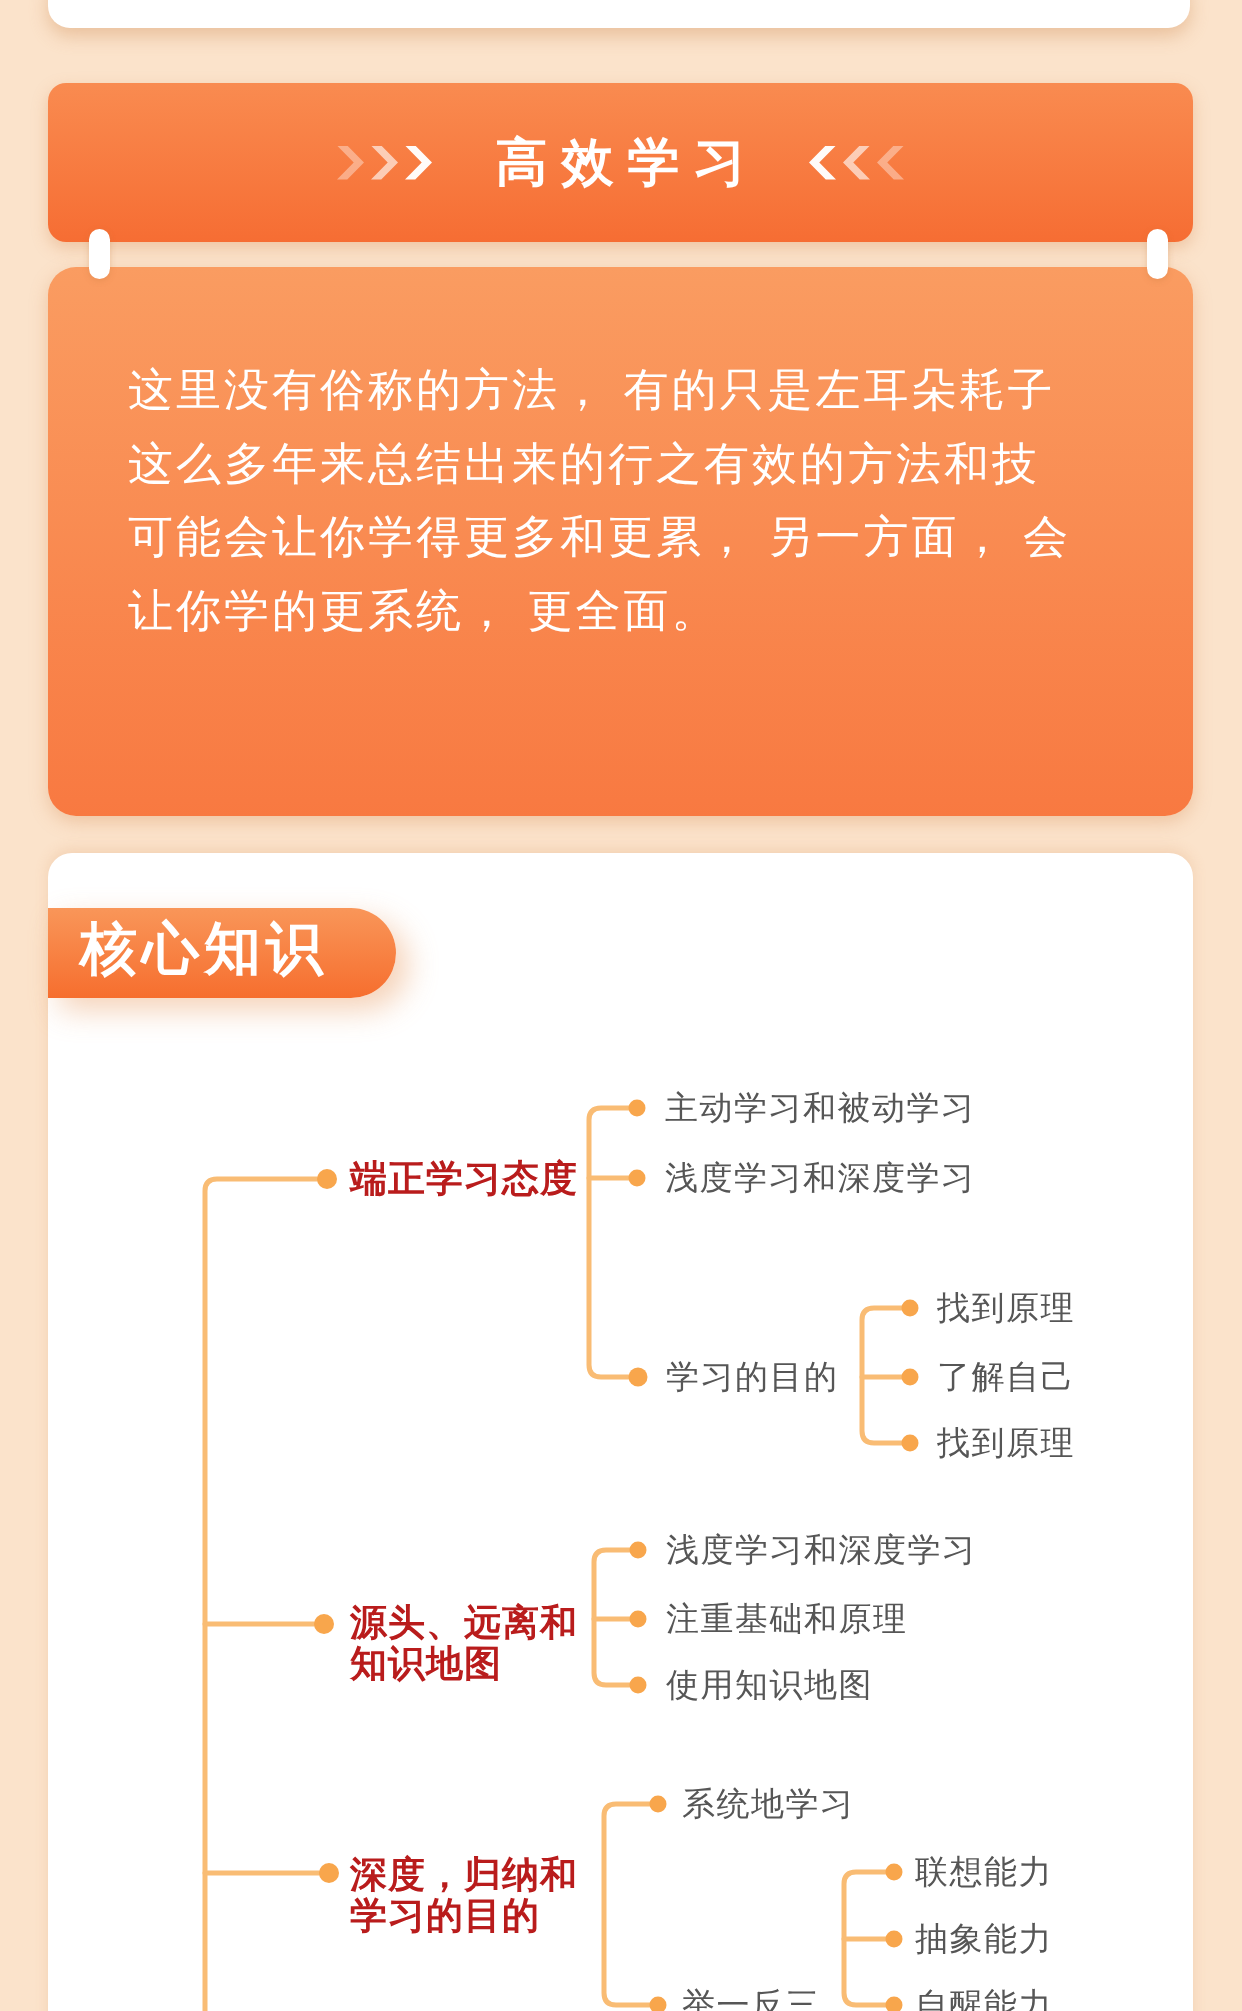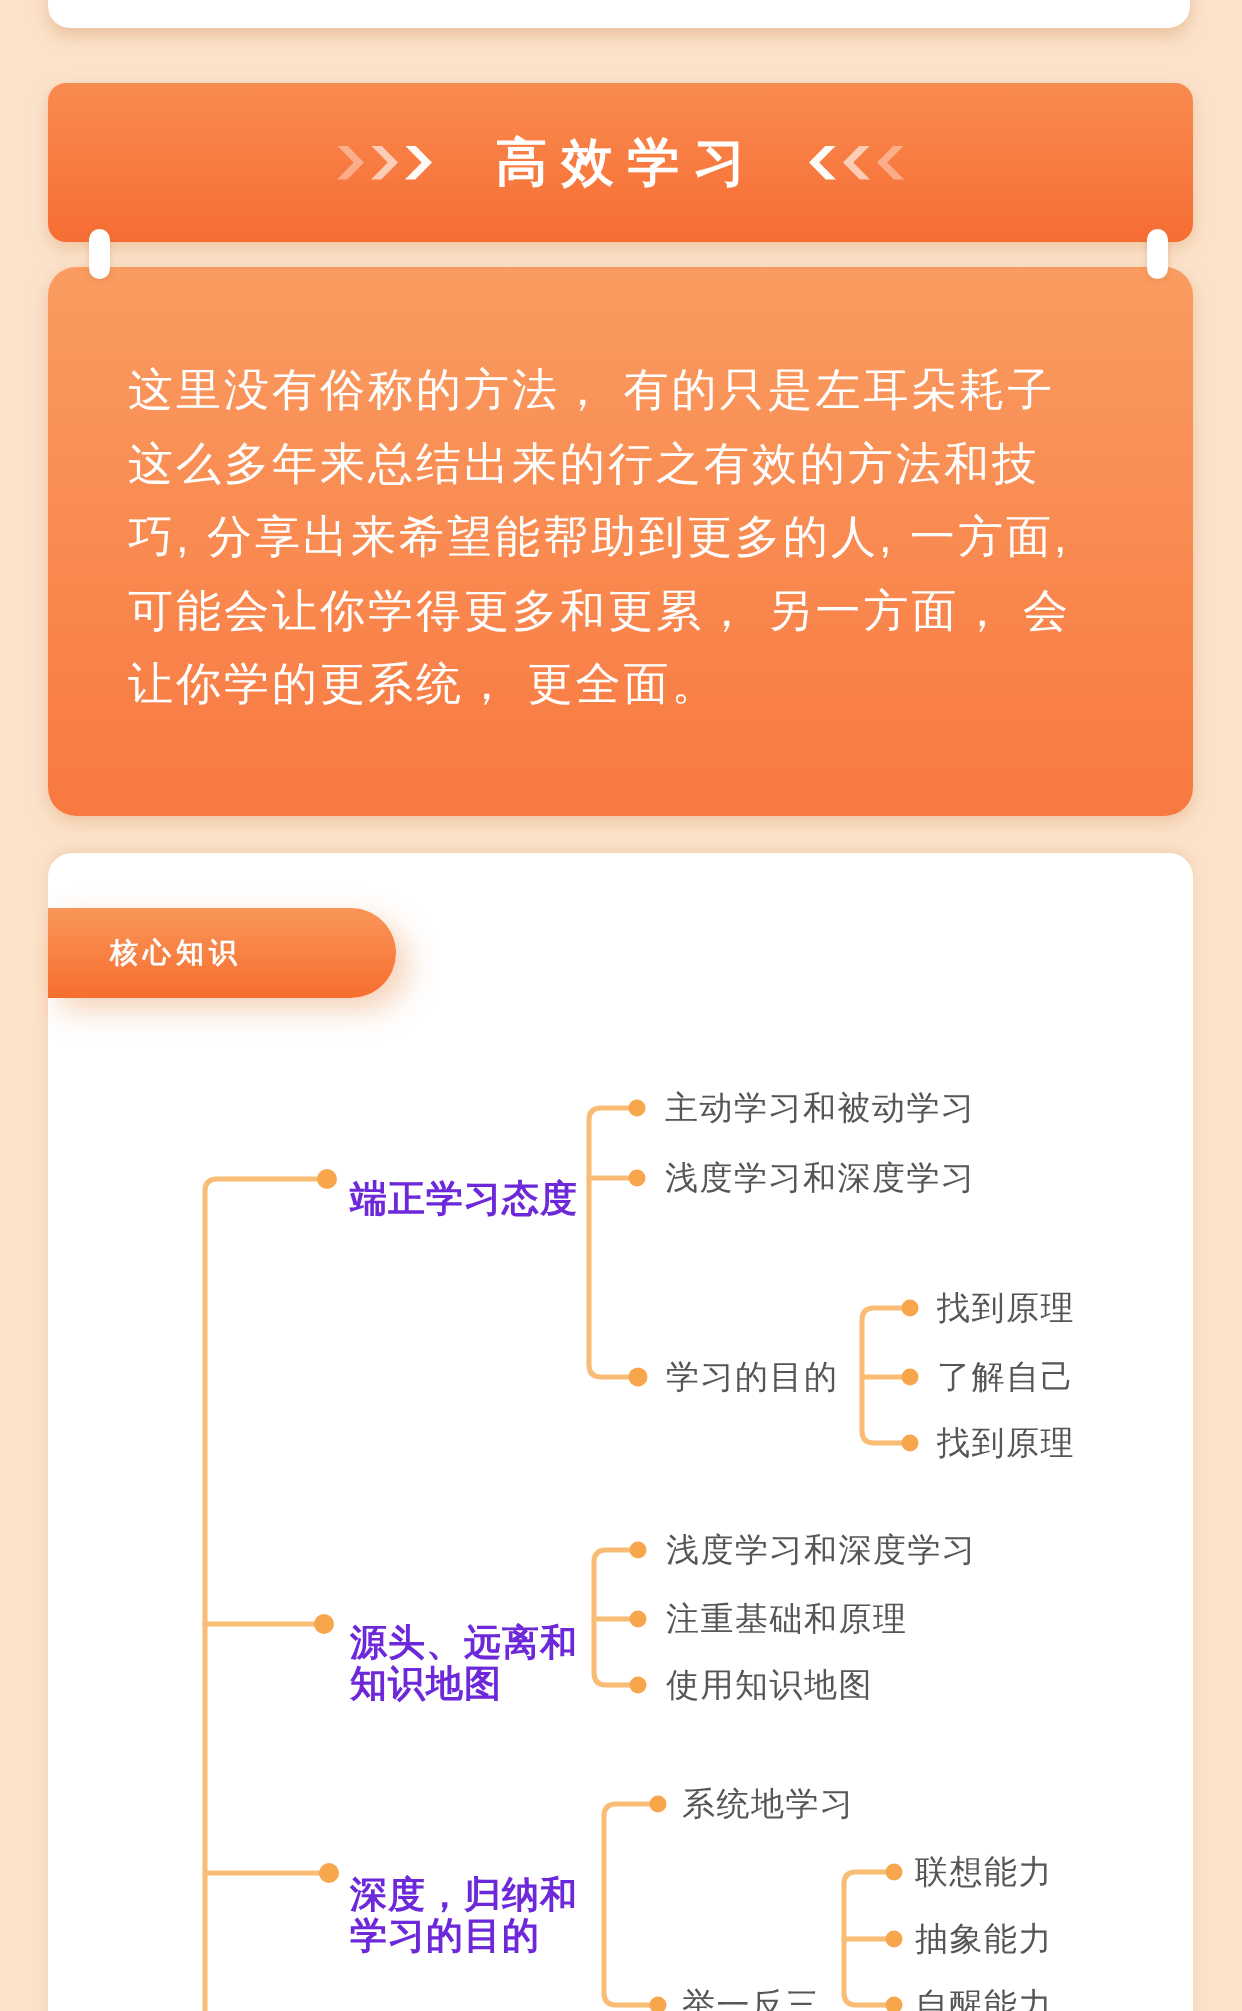--- a/index.html
+++ b/index.html
@@ -67,29 +67,29 @@
   }
   
   .badge{
     position:absolute;left:48px;top:908px;width:348px;height:90px;
     border-radius:0 45px 45px 0;
     background:linear-gradient(180deg,#F99659 0%,#F66E2E 100%);
     box-shadow:12px 12px 30px rgba(232,156,98,.45);
     z-index:4;
   }
   .badge-label{
-    color:#ffffff;font-size:28px;font-weight:700;letter-spacing:5px;
-    line-height:90px;padding-left:62px;white-space:nowrap;
+    color:#ffffff;font-size:57px;font-weight:700;letter-spacing:5px;
+    line-height:90px;padding-left:32px;white-space:nowrap;font-family:Liberation Mono, monospace;
   }
   
   .mindmap-svg{position:absolute;left:0;top:0;z-index:2;}
   .node{position:absolute;z-index:3;}
   .node-branch{
     font-size:37px;font-weight:700;line-height:41px;
-    color:#6d28d9;letter-spacing:1px;white-space:pre-line;margin-top:20px;
+    color:#b91c1c;letter-spacing:1px;white-space:pre-line;
   }
   .node-leaf{
     font-size:33px;line-height:40px;color:#565656;
     letter-spacing:1.5px;white-space:nowrap;
   }
 </style>
 </head>
 <body>
 
 <div class="page">
@@ -109,21 +109,20 @@
       <span class="chev flip op1"></span>
     </div>
   </div>
 
   <div class="pin left"></div>
   <div class="pin right"></div>
 
   <div class="intro-card">
     <div class="intro-line">这里没有俗称的方法， 有的只是左耳朵耗子</div>
     <div class="intro-line">这么多年来总结出来的行之有效的方法和技</div>
-    <div class="intro-line">巧, 分享出来希望能帮助到更多的人, 一方面,</div>
     <div class="intro-line">可能会让你学得更多和更累， 另一方面， 会</div>
     <div class="intro-line">让你学的更系统， 更全面。</div>
   </div>
 
   <div class="main-card"></div>
 
   <div class="badge">
     <div class="badge-label">核心知识</div>
   </div>
 

